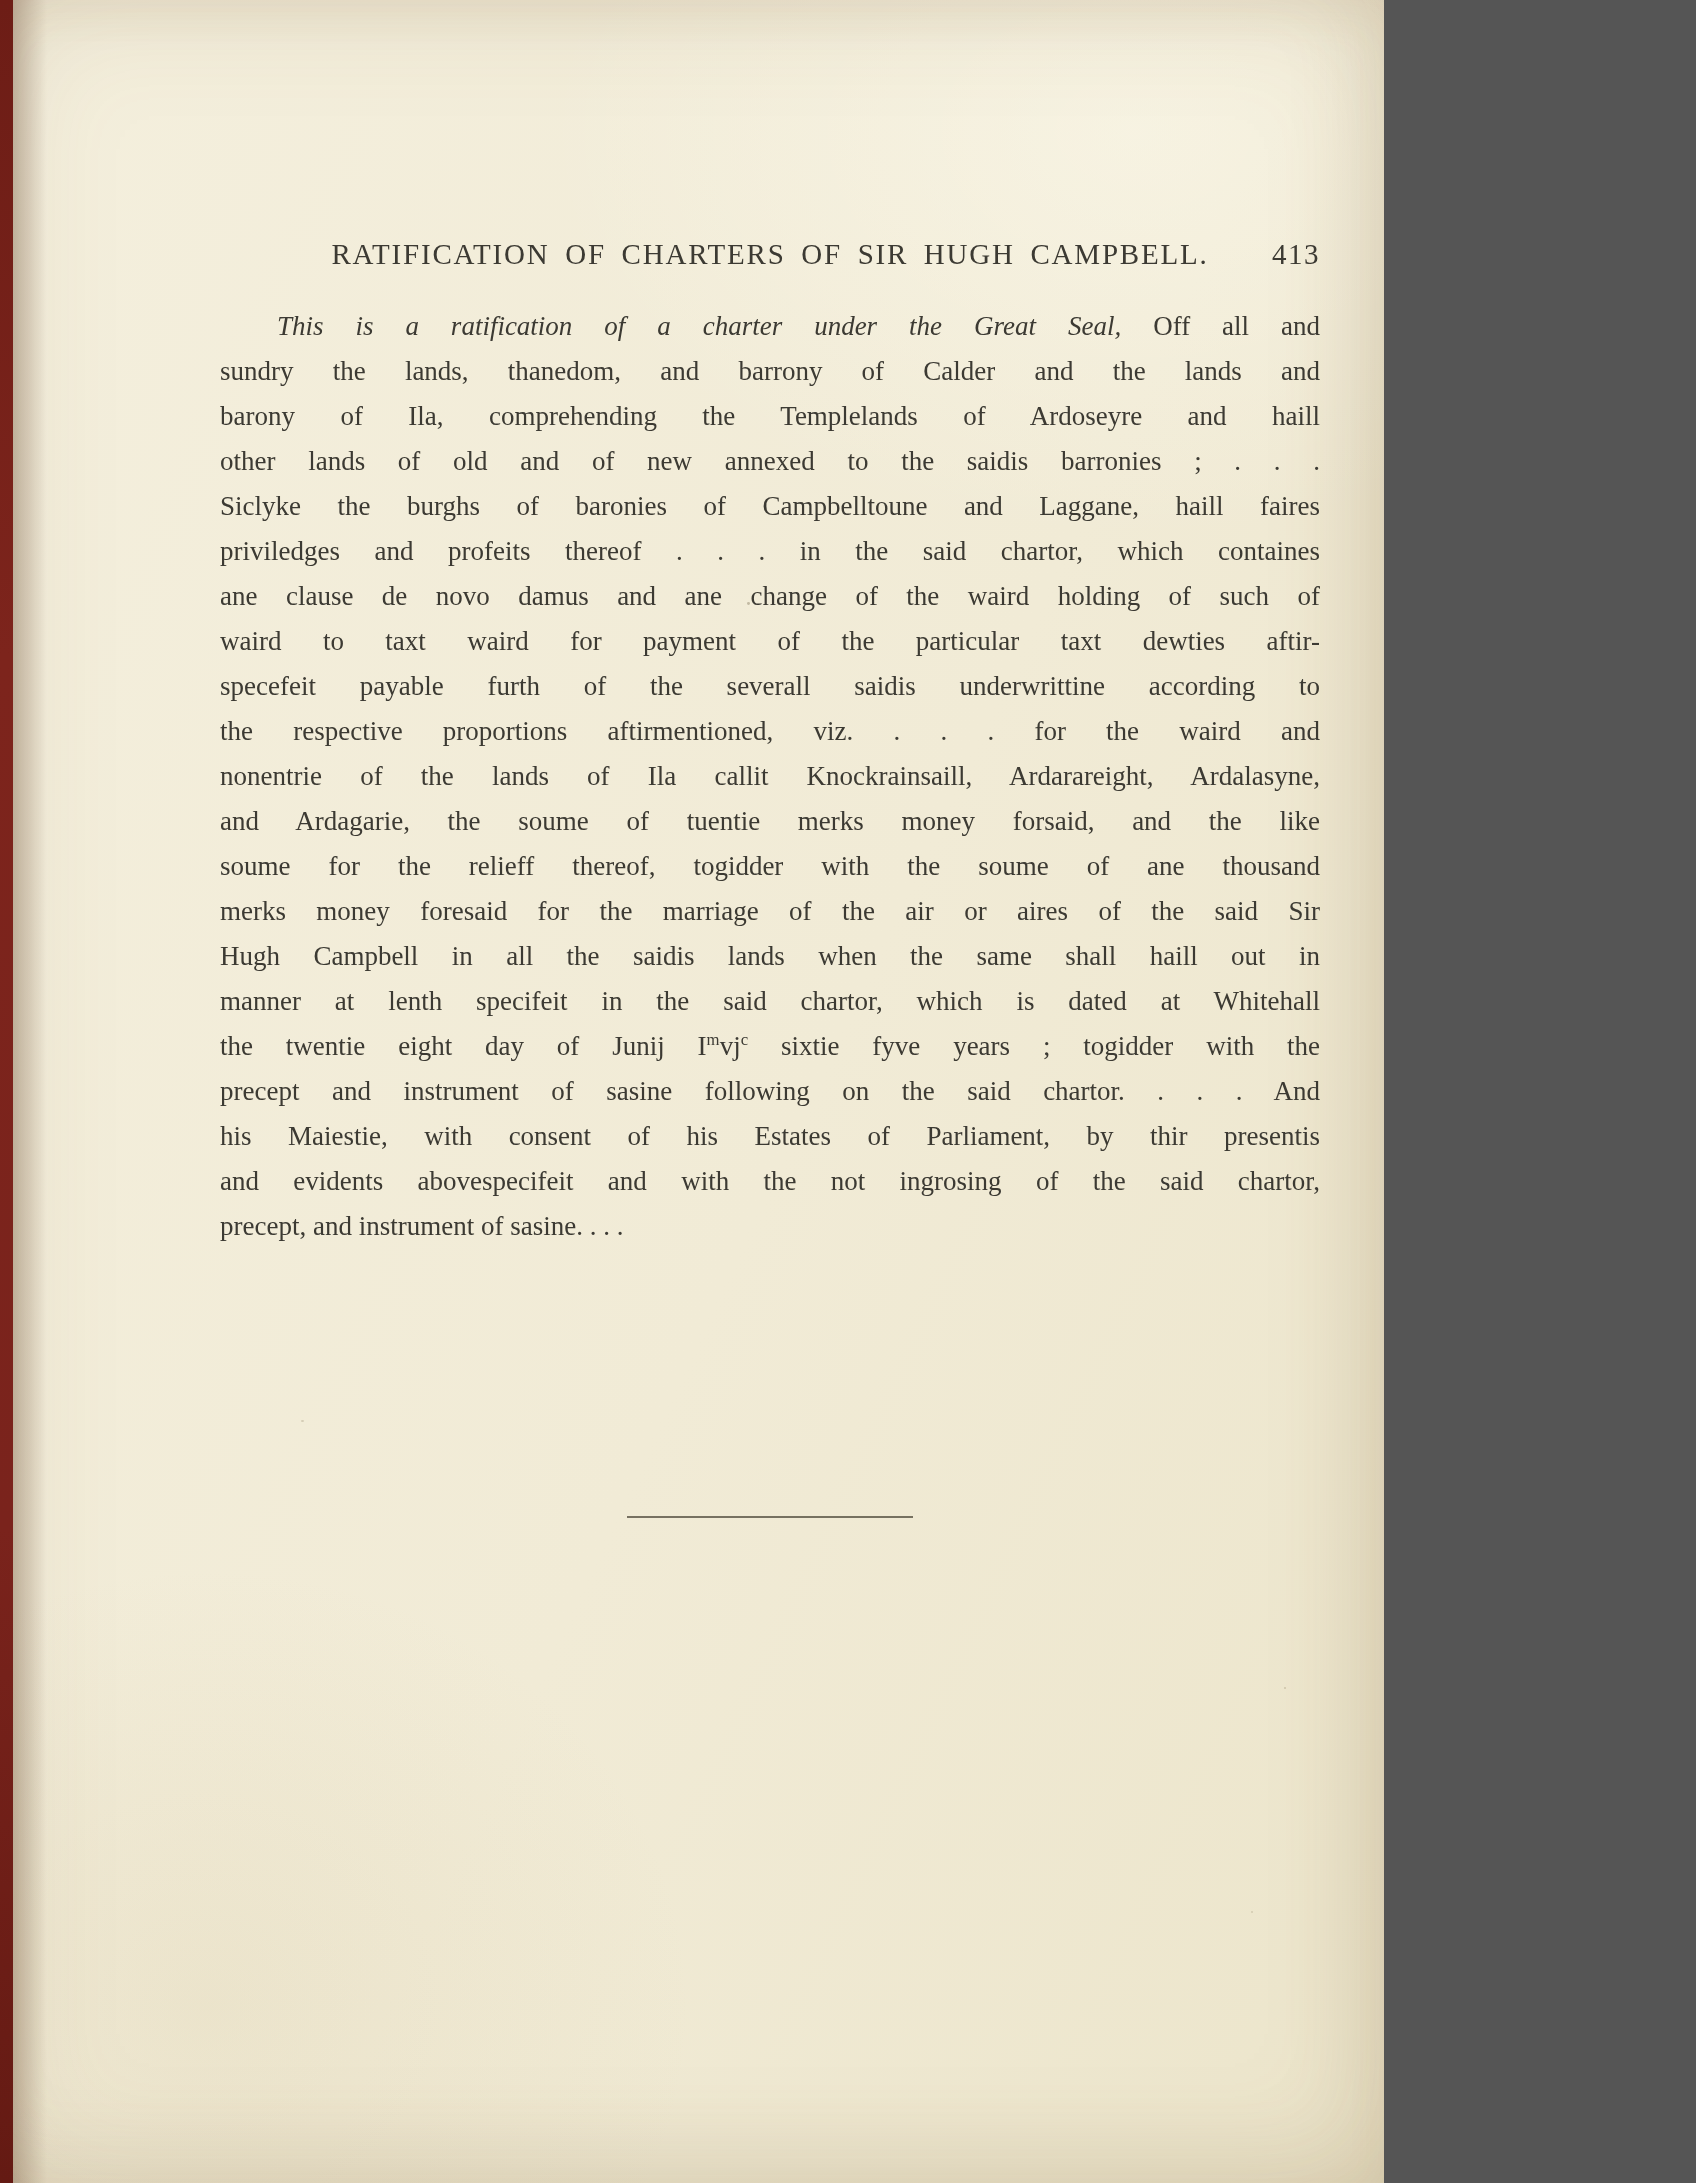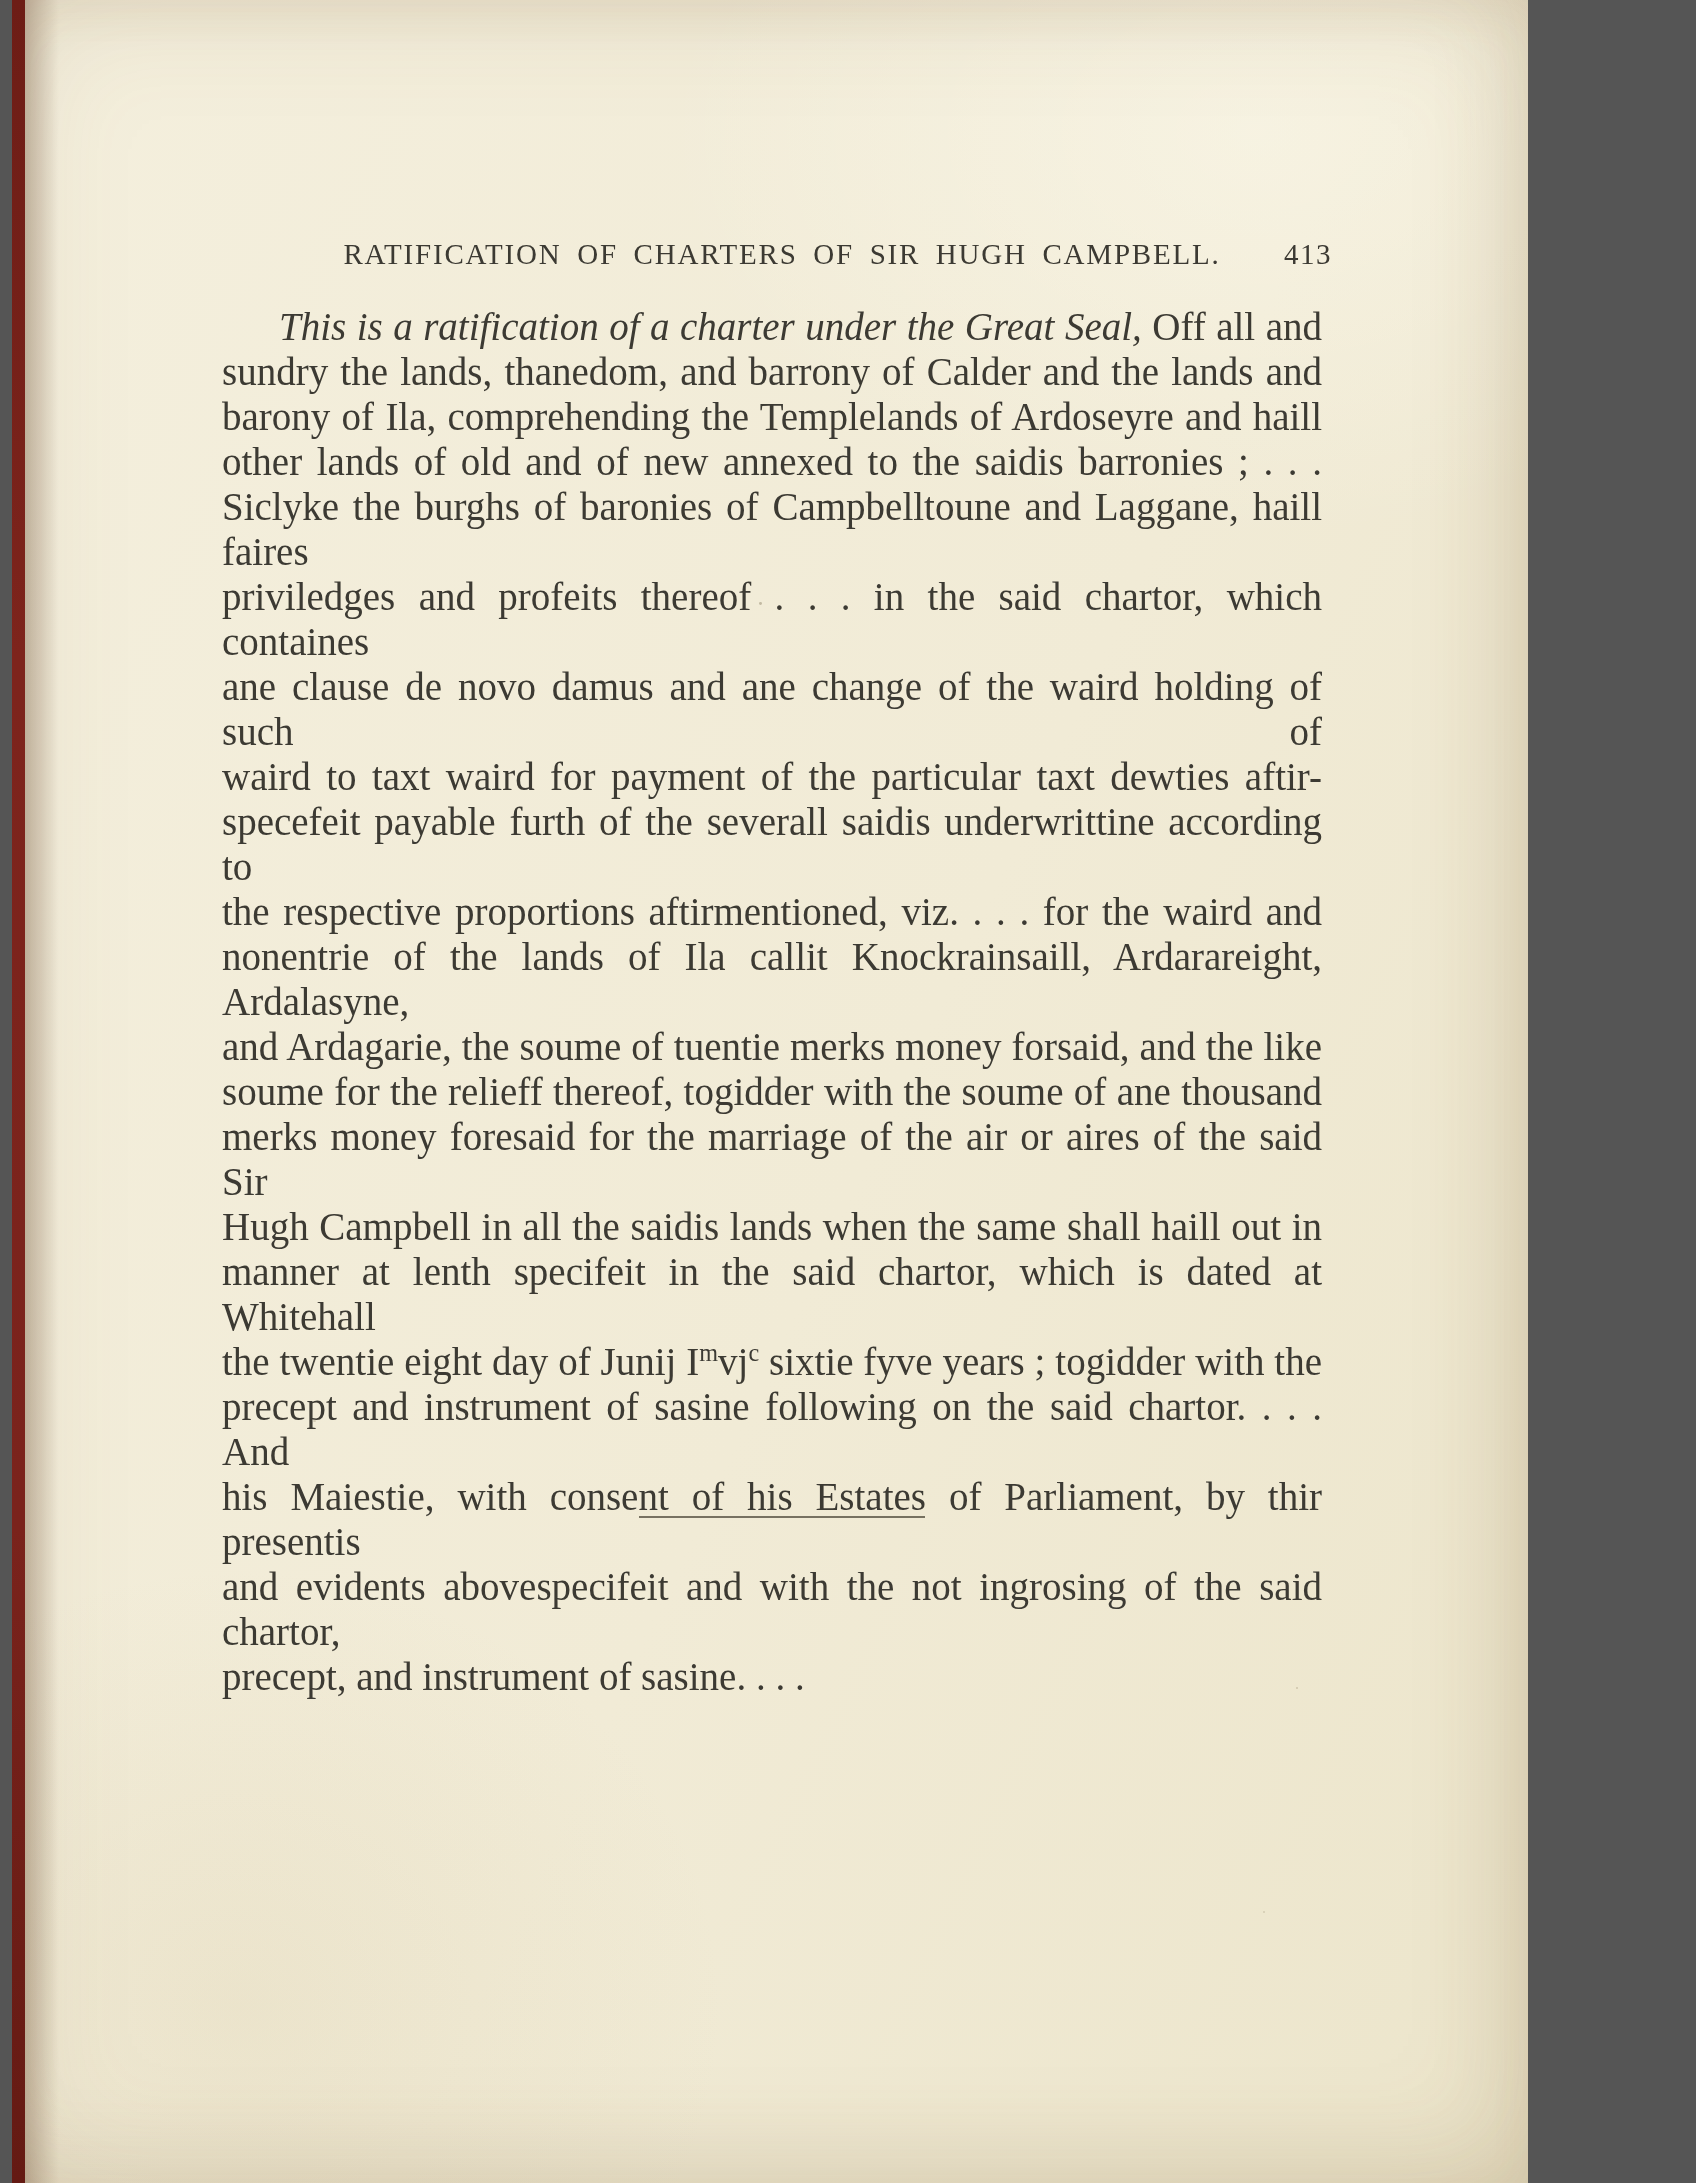--- a/index.html
+++ b/index.html
@@ -2,33 +2,32 @@
 <html style="--paper: #f1ebd6; --paper-hi: #f4efdd; --paper-lo: #ece5cb; --ink: #3c3a33;font-size:11.7px"><head>
 <meta charset="utf-8">
 <style>
   html, body {
     margin: 0;
     padding: 0;
     background: #555;
   }
   .scan {
     position: relative;
-    width: 1516px;
+    width: 1384px;
     height: 2183px;
     overflow: hidden;
     font-family: "Liberation Serif", "DejaVu Serif", serif;
     background:
       radial-gradient(954px 660px at 82% 6%, rgba(255,253,242,0.40), rgba(255,253,242,0) 62%),
       radial-gradient(807px 734px at 15% 92%, rgba(203,186,142,0.16), rgba(203,186,142,0) 60%),
       linear-gradient(115deg, var(--paper-hi, #f4efdd) 0%, var(--paper, #f1ebd6) 55%, var(--paper-lo, #ece5cb) 100%);
     box-shadow:
       inset 0 0 125px rgba(128,104,58,0.15),
       inset -26px -26px 81px rgba(128,104,58,0.09),
       inset 0 18.3px 44px rgba(128,104,58,0.06);
-    margin-left: 12px;
   }
   
   .spine {
     position: absolute;
     left: 0; top: 0; bottom: 0;
     width: 13.2px;
     background: linear-gradient(180deg, #6d1d16 0%, #7d241c 30%, #7a231c 70%, #641a13 100%);
   }
   .spine-blend {
     position: absolute;
@@ -55,23 +54,23 @@
     position: absolute;
     right: 0;
     top: 0;
     font-size: 29px;
     letter-spacing: 1.5px;
     text-align: center;
   }
   .body-text {
     position: absolute;
     top: 304px;
-    left: 210px;
+    left: 220px;
     width: 1100px;
-    font-size: 39px;
+    font-size: 27px;
     line-height: 45px;
     color: var(--ink, #3c3a33);
   }
   .line {
     text-align: justify;
     text-align-last: justify;
     -moz-text-align-last: justify;
   }
   .line.no-justify {
     text-align-last: left;

